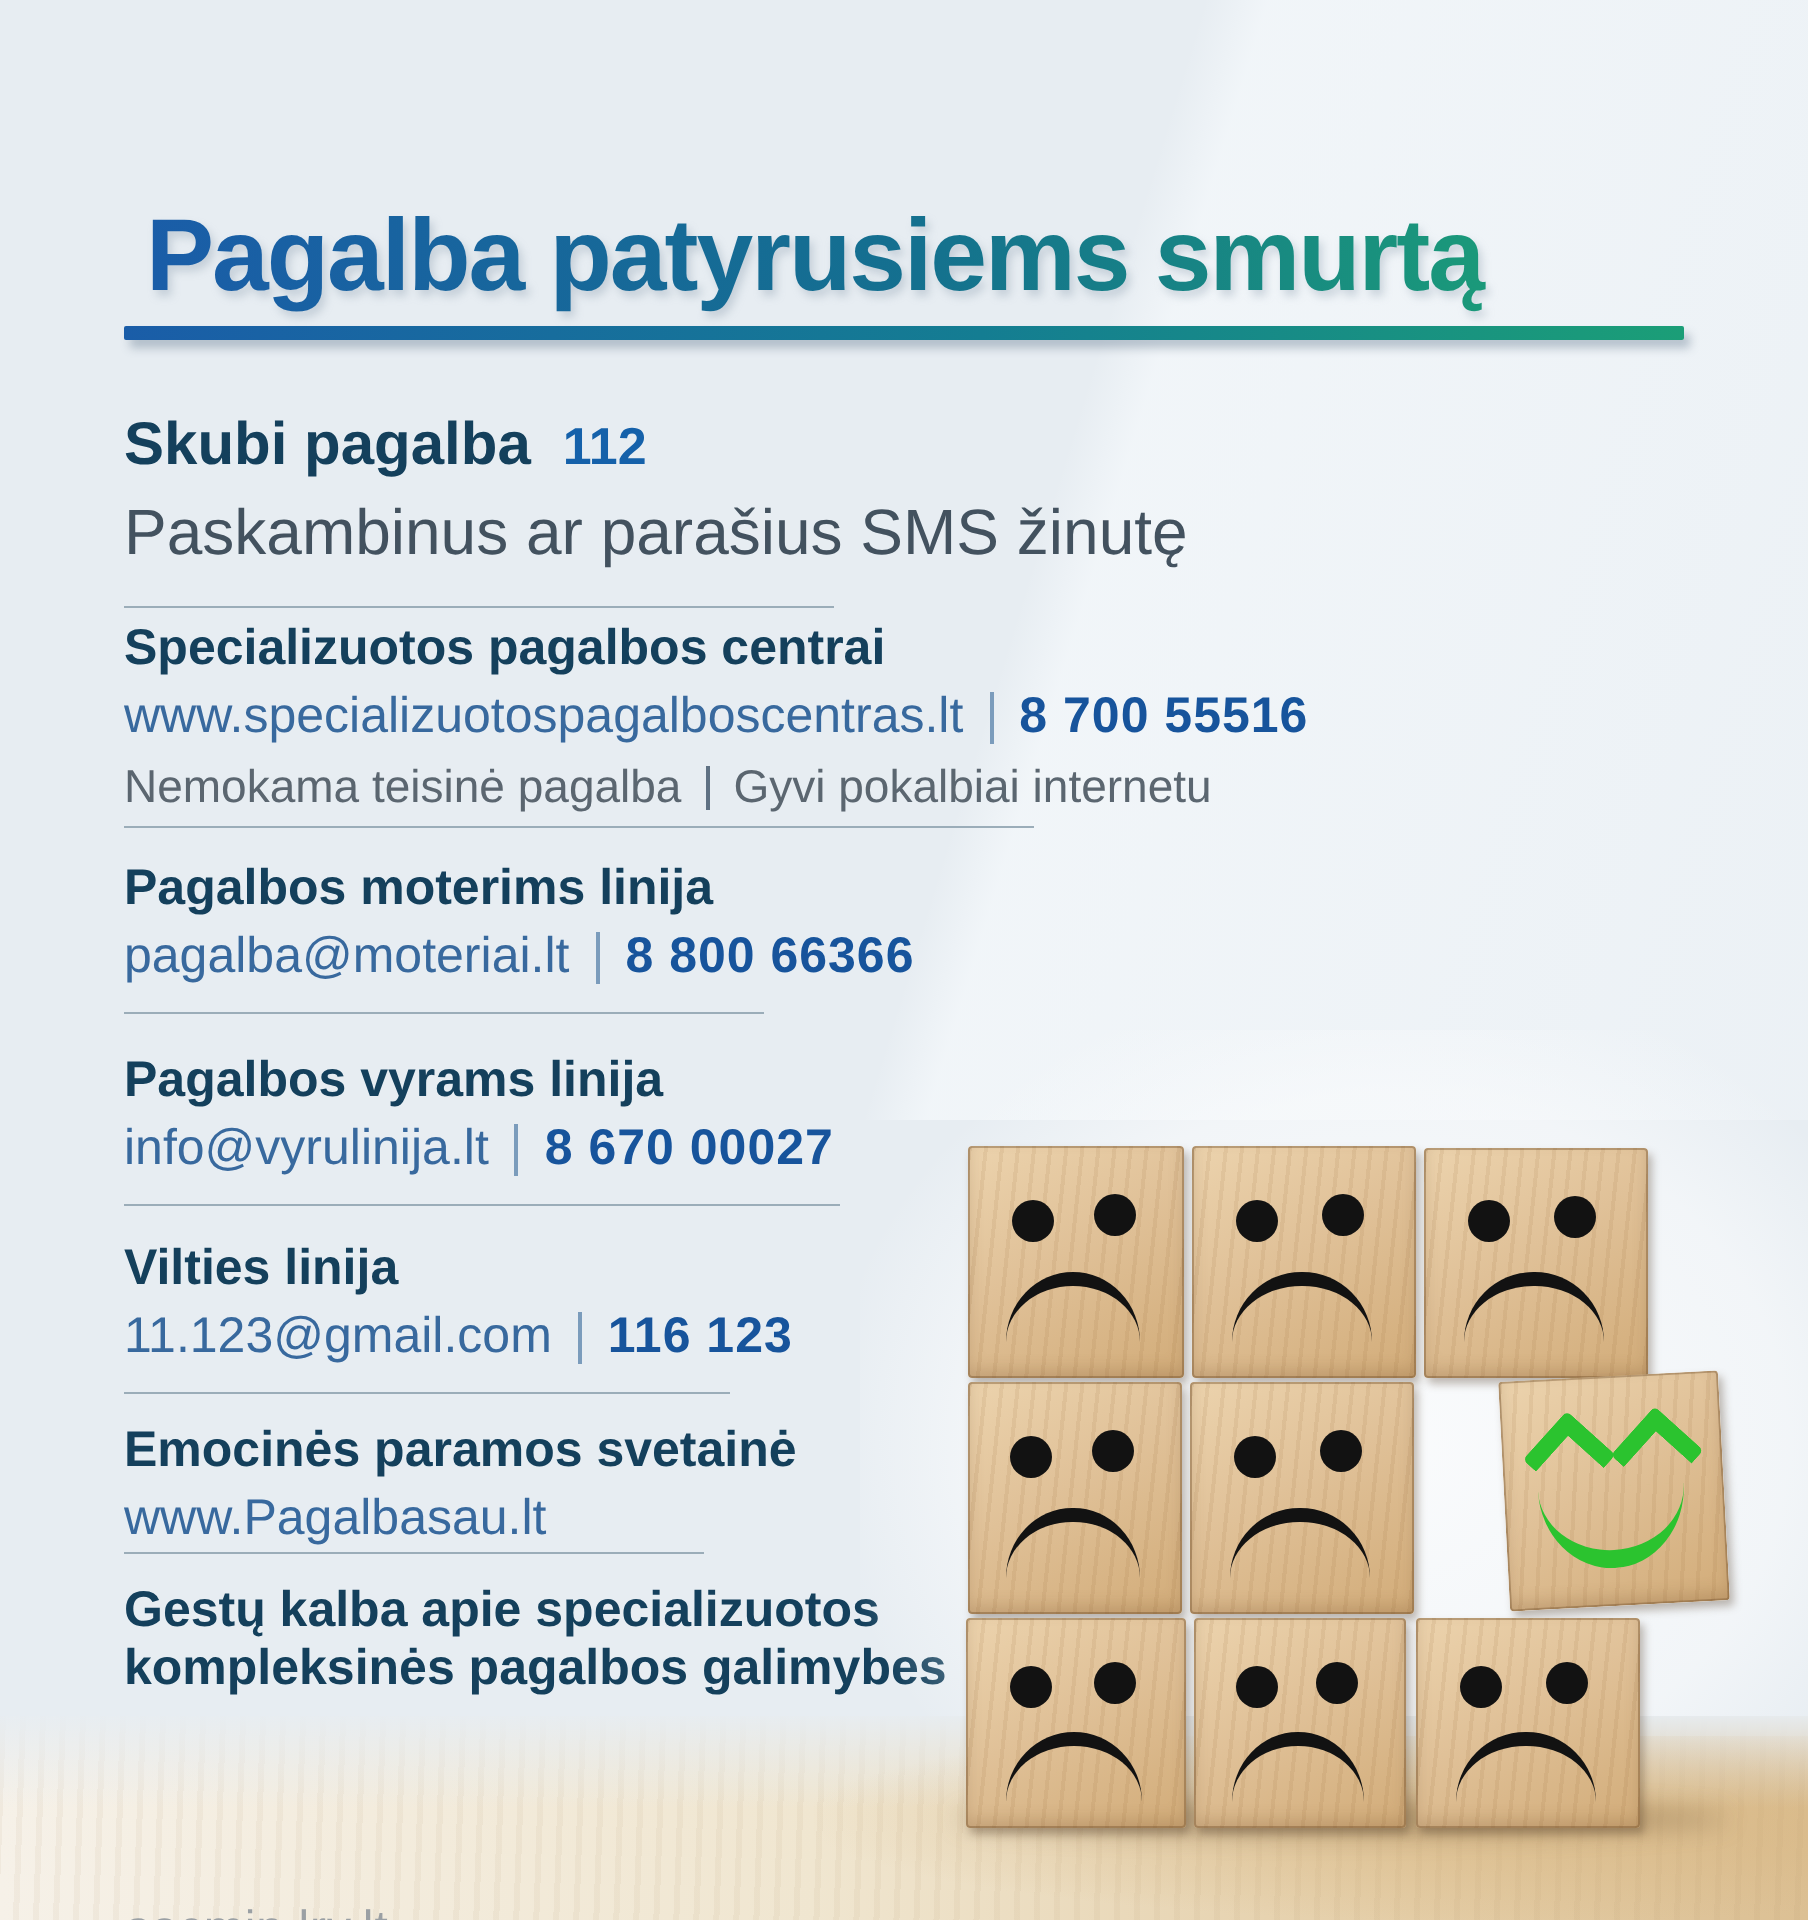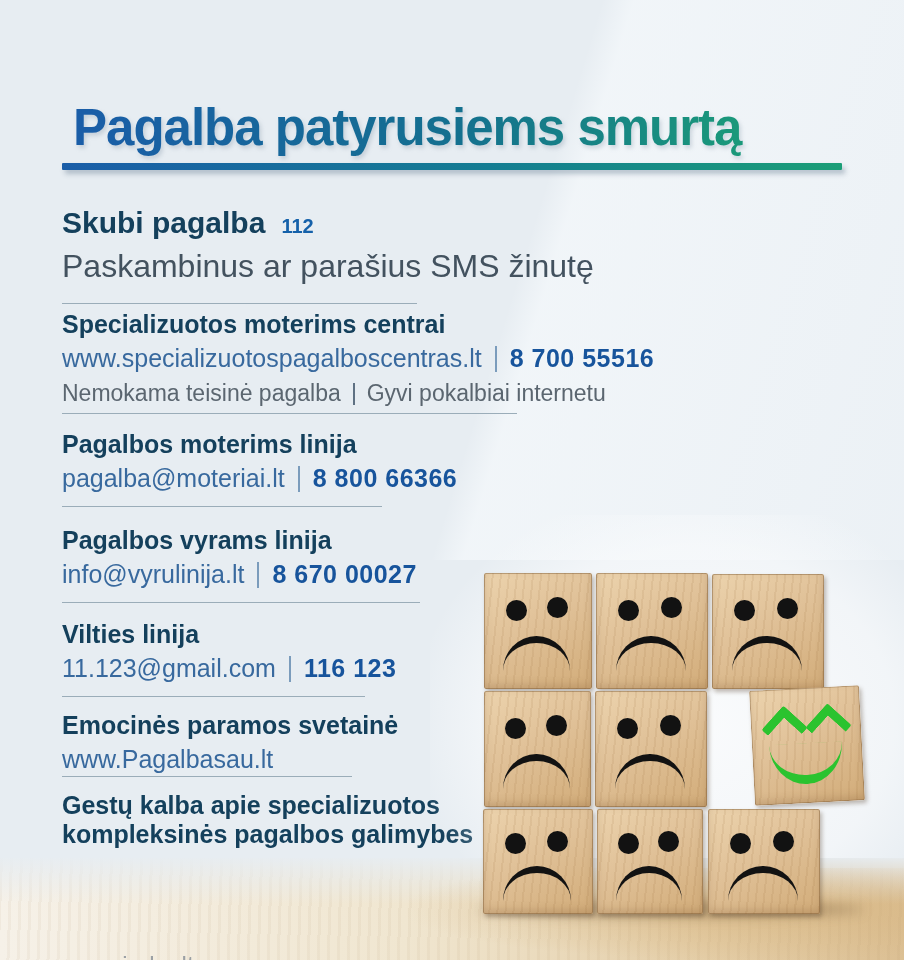--- a/index.html
+++ b/index.html
@@ -24,21 +24,21 @@
   }
   .rule{
     position:absolute;left:62px;top:163px;width:780px;height:7px;border-radius:1px;
     background:linear-gradient(90deg,var(--accent-blue,#1a5da8) 0%,#147d92 55%,var(--accent-green,#1b9e77) 100%);
     box-shadow:3px 4px 5px rgba(110,130,150,.45);
   }
   
   .emergency{position:absolute;left:62px;top:206px;}
   .emg-row{display:flex;align-items:baseline;gap:16px;}
   .emg-label{font-size:30px;font-weight:700;color:var(--heading-navy,#14405c);text-align:right;}
-  .emg-number{font-size:20px;font-weight:700;color:#1561aa;}
+  .emg-number{font-size:26px;font-weight:700;color:#1561aa;}
   .emg-note{margin-top:8px;font-size:32px;color:#43525f;}
 
   .divider{position:absolute;left:62px;height:0;border-top:1px solid #9badb9;}
   .d1{top:303px;width:355px;}
   .d2{top:413px;width:455px;}
   .d3{top:506px;width:320px;}
   .d4{top:602px;width:358px;}
   .d5{top:696px;width:303px;}
   .d6{top:776px;width:290px;}
 
@@ -136,21 +136,21 @@
 <div class="emergency">
   <div class="emg-row">
     <span class="emg-label">Skubi pagalba</span>
     <span class="emg-number">112</span>
   </div>
   <div class="emg-note">Paskambinus ar parašius SMS žinutę</div>
 </div>
 
 <div class="divider d1"></div>
 <section class="contact s1">
-  <h2>Specializuotos moterims centrai</h2>
+  <h2>Specializuotos pagalbos centrai</h2>
   <div class="row">
     <span class="link">www.specializuotospagalboscentras.lt</span>
     <span class="sep"></span>
     <span class="phone">8 700 55516</span>
   </div>
   <div class="notes">
     <span class="note">Nemokama teisinė pagalba</span>
     <span class="nsep"></span>
     <span class="note">Gyvi pokalbiai internetu</span>
   </div>

